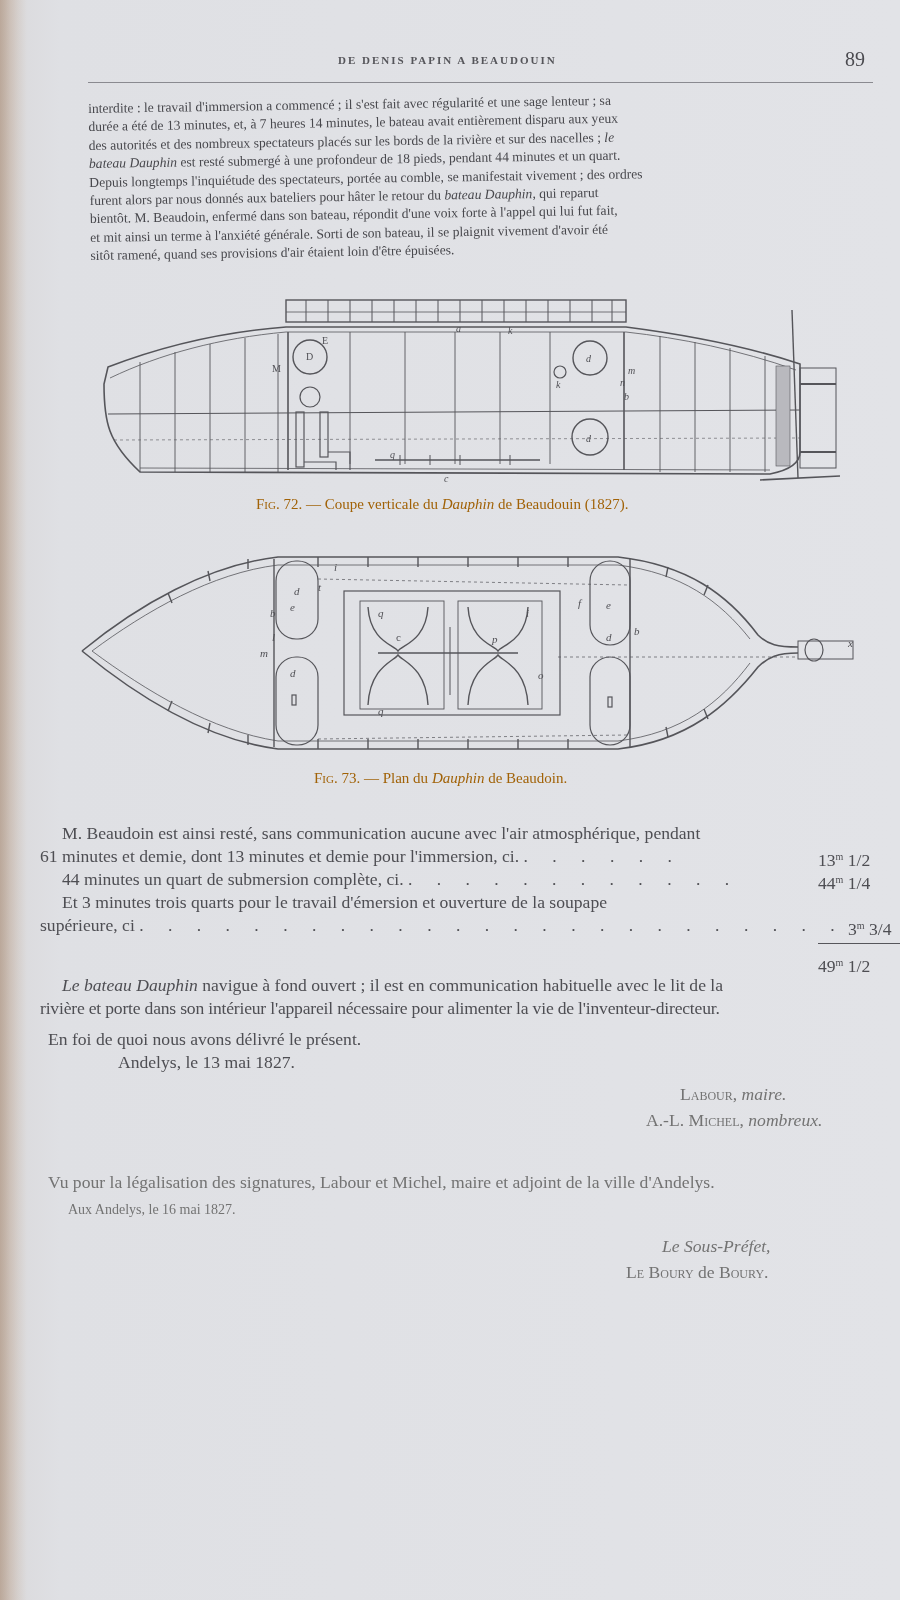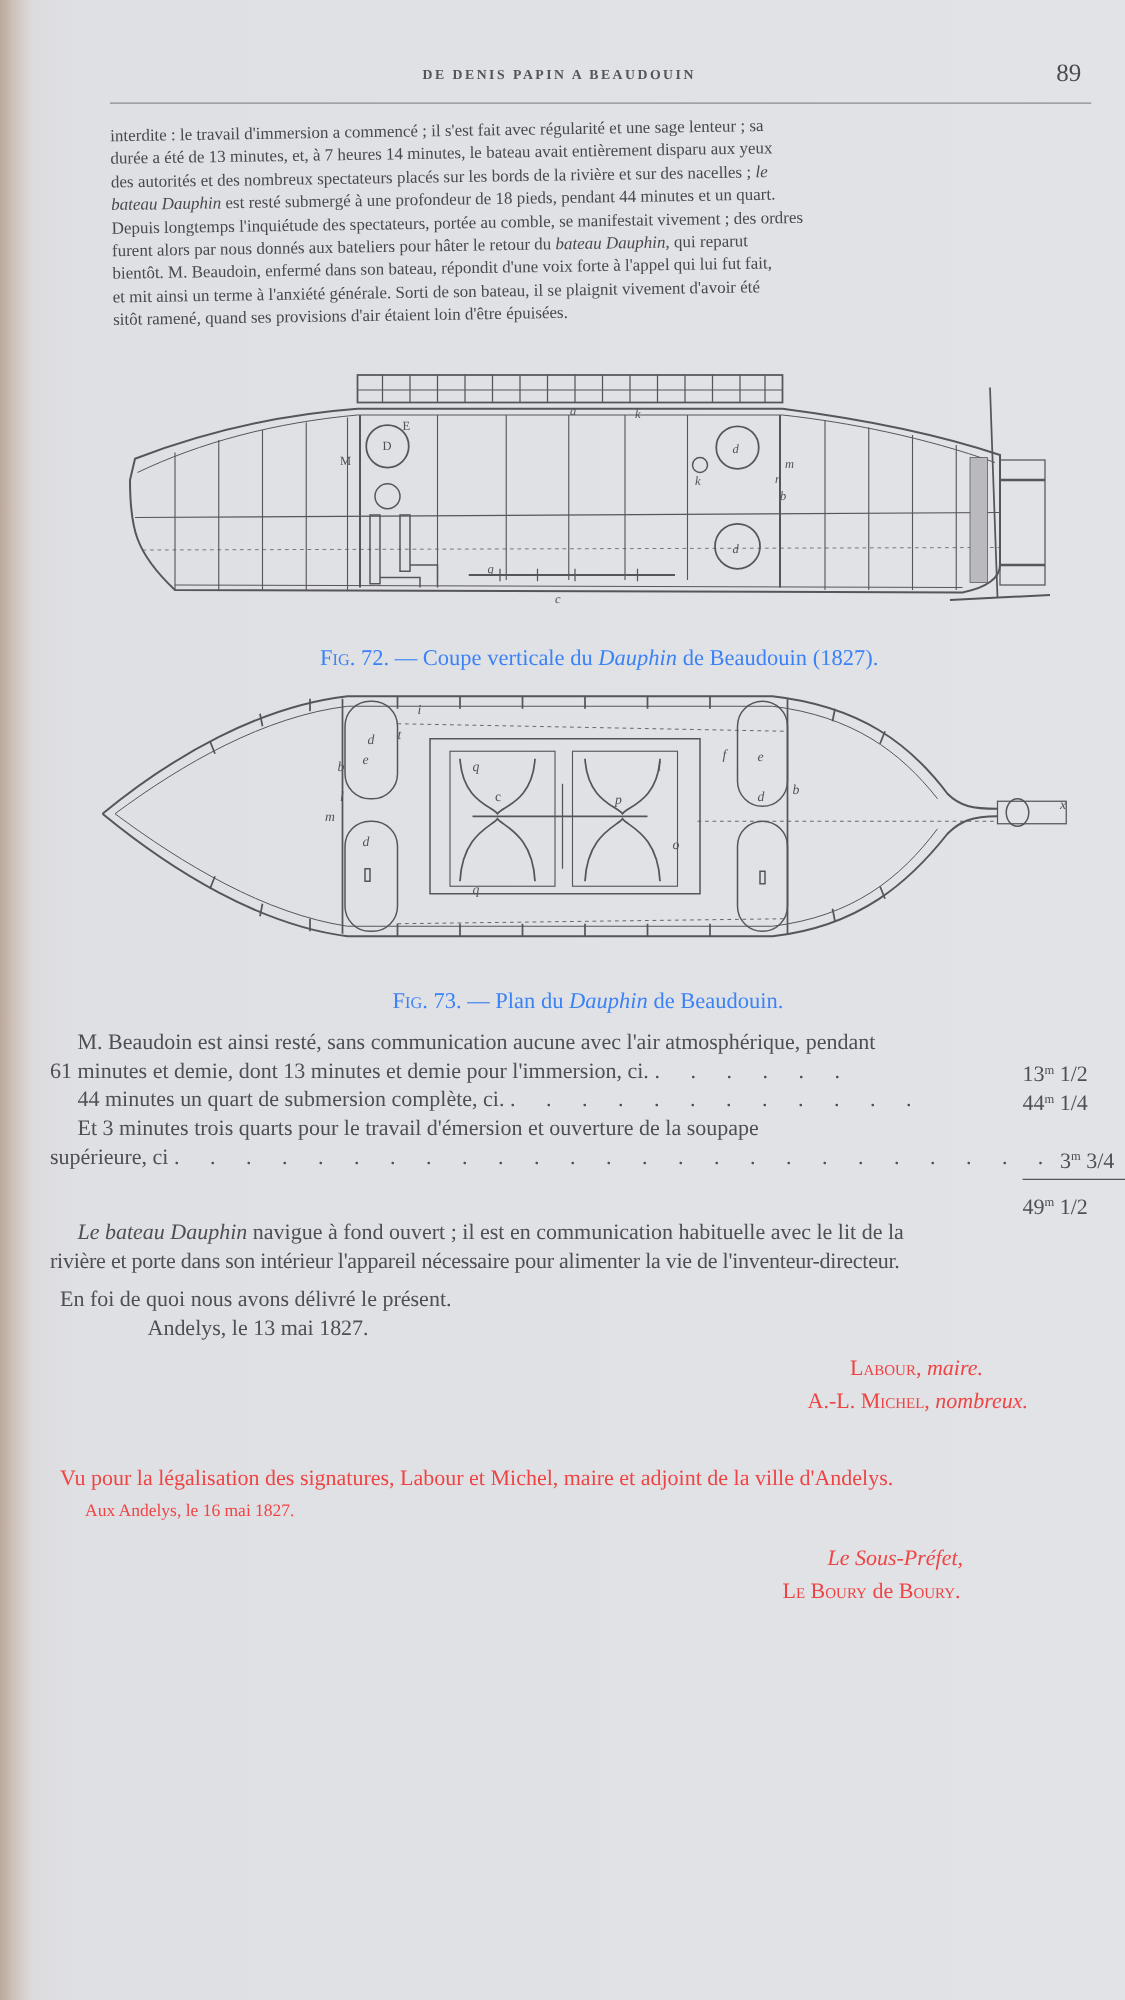--- a/index.html
+++ b/index.html
@@ -27,36 +27,36 @@
       position: absolute; left: 88px; top: 100px; width: 784px;
       font-size: 13.6px; line-height: 18.4px; text-align: justify; color: #48484d;
       transform: rotate(-0.9deg); transform-origin: left top;
     }
     .para-top p { margin: 0; }
     i, .it { font-style: italic; }
 
     .figure { position: absolute; }
     .fig72 { left: 100px; top: 292px; width: 748px; height: 200px; }
     .fig73 { left: 78px; top: 545px; width: 780px; height: 215px; }
-    .caption { position: absolute; font-size: 18px; color: #3b82f6; white-space: nowrap; margin-top: 20px; }
+    .caption { position: absolute; font-size: 15px; color: #a16207; white-space: nowrap; }
     .cap72 { left: 256px; top: 496px; }
     .cap73 { left: 314px; top: 770px; }
     .sc { font-variant: small-caps; }
 
     .body-text {
       position: absolute; left: 40px; top: 822px; width: 880px;
       font-size: 17.6px; line-height: 23px; color: #4e4e53;
     }
     .line { position: relative; height: 23px; white-space: nowrap; }
     .dots { letter-spacing: 10px; }
     .val { position: absolute; left: 778px; top: 0; }
     .sup { font-size: 10px; vertical-align: 6px; }
     .total-rule { position: absolute; left: 778px; width: 130px; border-top: 1.5px solid #56565b; }
 
-    .sig-block { position: absolute; font-size: 17.6px; color: #ef4444; white-space: nowrap; text-align: right; }
+    .sig-block { position: absolute; font-size: 17.6px; color: #737373; white-space: nowrap; text-align: right; }
   </style>
 </head>
 <body>
 
 <div class="spine-shadow"></div>
 
 <div class="header">
   <span class="running-title">DE DENIS PAPIN A BEAUDOUIN</span>
   <span class="page-number">89</span>
 </div>
@@ -246,21 +246,21 @@
         <text x="460" y="134">o</text>
       <text x="500" y="62">f</text>
         <text x="528" y="64">e</text>
         <text x="528" y="96">d</text>
         <text x="556" y="90">b</text>
       <text x="770" y="102">x</text>
     </g>
   </svg>
 </div>
 <div class="caption cap73">
-  <span class="sc">Fig. 73.</span><span> — Plan du </span><i>Dauphin</i><span> de Beaudouin.</span>
+  <span class="sc">Fig. 73.</span><span> — Plan du </span><i>Dauphin</i><span> de Beaudoin.</span>
 </div>
 
 <div class="body-text">
   <div class="line" style="padding-left:22px">M. Beaudoin est ainsi resté, sans communication aucune avec l'air atmosphérique, pendant</div>
   <div class="line">
     <span>61 minutes et demie, dont 13 minutes et demie pour l'immersion, ci.</span> <span class="dots">. . . . . .</span>
     <span class="val"><span>13</span><span class="sup">m</span><span> 1/2</span></span>
   </div>
   <div class="line" style="padding-left:22px">
     <span>44 minutes un quart de submersion complète, ci.</span> <span class="dots">. . . . . . . . . . . .</span>

